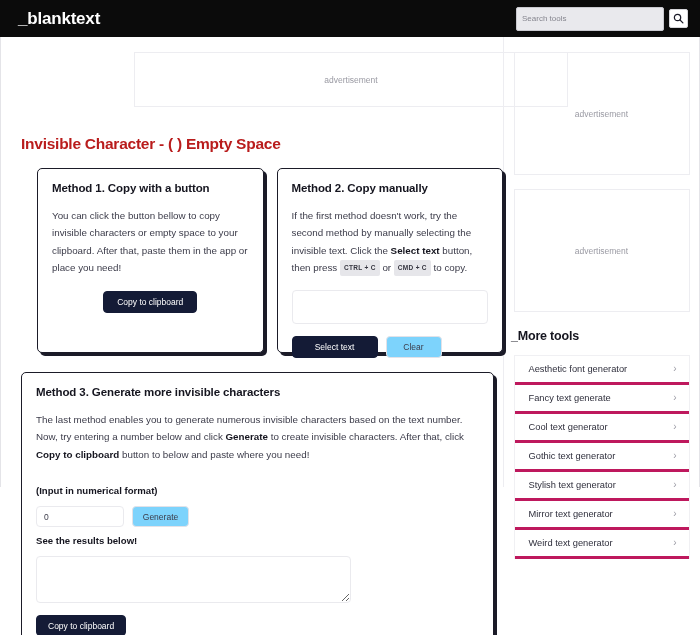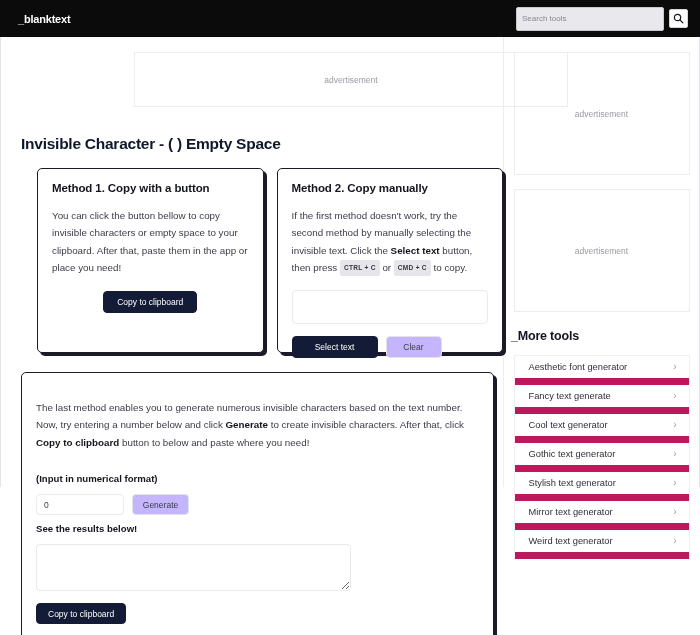--- a/index.html
+++ b/index.html
@@ -21,21 +21,21 @@
   .site-header {
     height: 37px;
     background: #0b0b0b;
     display: flex;
     align-items: center;
     justify-content: space-between;
     padding: 0 12px 0 18px;
   }
   .brand {
     color: #ffffff;
-    font-size: 11px;
+    font-size: 17px;
     font-weight: bold;
     letter-spacing: -0.2px;
   }
   .header-search {
     display: flex;
     align-items: center;
     gap: 5px;
   }
   .search-input {
     width: 148px;
@@ -92,21 +92,21 @@
     font-size: 8.5px;
     color: #9a9aa3;
   }
 
   
   .page-title {
     margin: 28px 0 0 20px;
     font-size: 15.5px;
     font-weight: bold;
     letter-spacing: -0.25px;
-    color: #0f172a;
+    color: #b91c1c;
   }
 
   
   .cards-row {
     display: flex;
     gap: 13px;
     margin: 15px 0 0 20px;
     padding-left: 16px;
   }
   .card {
@@ -165,21 +165,21 @@
     align-items: center;
     justify-content: center;
   }
   .btn-dark {
     background: #141b36;
     color: #ffffff;
     border: 1px solid #141b36;
     font-weight: normal;
   }
   .btn-light {
-    background: #c4b5fd;
+    background: #7dd3fc;
     color: #3b3b49;
     border: 1px solid #e2e2e8;
   }
 
   .m1-btn-wrap {
     display: flex;
     justify-content: center;
     margin-top: 14px;
   }
   .m1-btn { height: 22px; padding: 0 13px; }
@@ -280,21 +280,21 @@
     border: 1px solid #f0f0f3;
     border-bottom: none;
     list-style: none;
   }
   .tools-item {
     height: 29px;
     display: flex;
     align-items: center;
     justify-content: space-between;
     padding: 0 12px 0 14px;
-    border-bottom: 7px solid #be185d;
+    border-bottom: 3px solid #be185d;
     cursor: pointer;
   }
   .tools-label {
     font-size: 9.3px;
     color: #2f2f3c;
   }
   .chev {
     font-size: 10px;
     color: #9d9da6;
     line-height: 1;
@@ -345,20 +345,21 @@
         </p>
         <input class="m2-input" type="text" value="" style="">
         <div class="m2-actions">
           <button class="btn btn-dark m2-select">Select text</button>
           <button class="btn btn-light m2-clear">Clear</button>
         </div>
       </section>
     </div>
 
     <section class="card card-3">
+      <h2 class="card-title">Method 3. Generate more invisible characters</h2>
       <p class="card-text">
         <span>The last method enables you to generate numerous invisible characters based on the text number. Now, try entering a number below and click </span><b>Generate</b><span> to create invisible characters. After that, click </span><b>Copy to clipboard</b><span> button to below and paste where you need!</span>
       </p>
 
       <div class="m3-sub">(Input in numerical format)</div>
 
       <div class="m3-row">
         <input class="m3-number" type="text" value="0" style="">
         <button class="btn btn-light m3-generate">Generate</button>
       </div>

